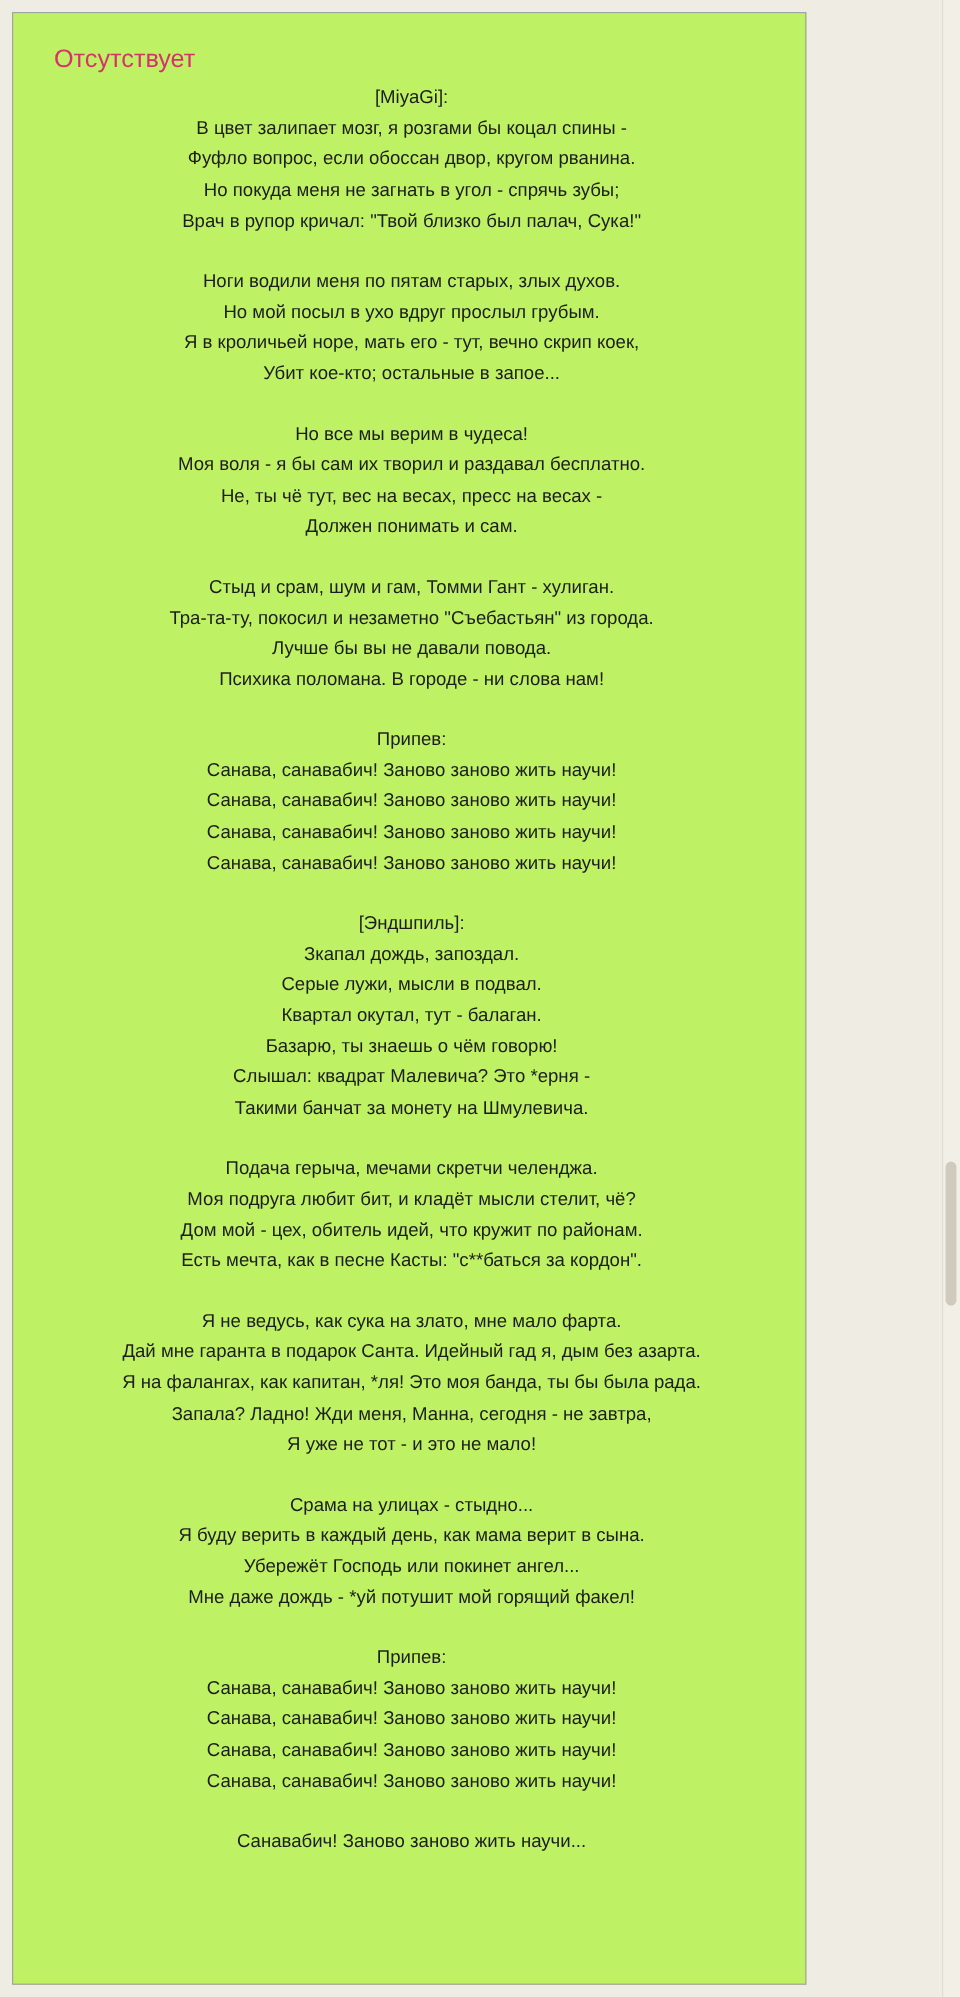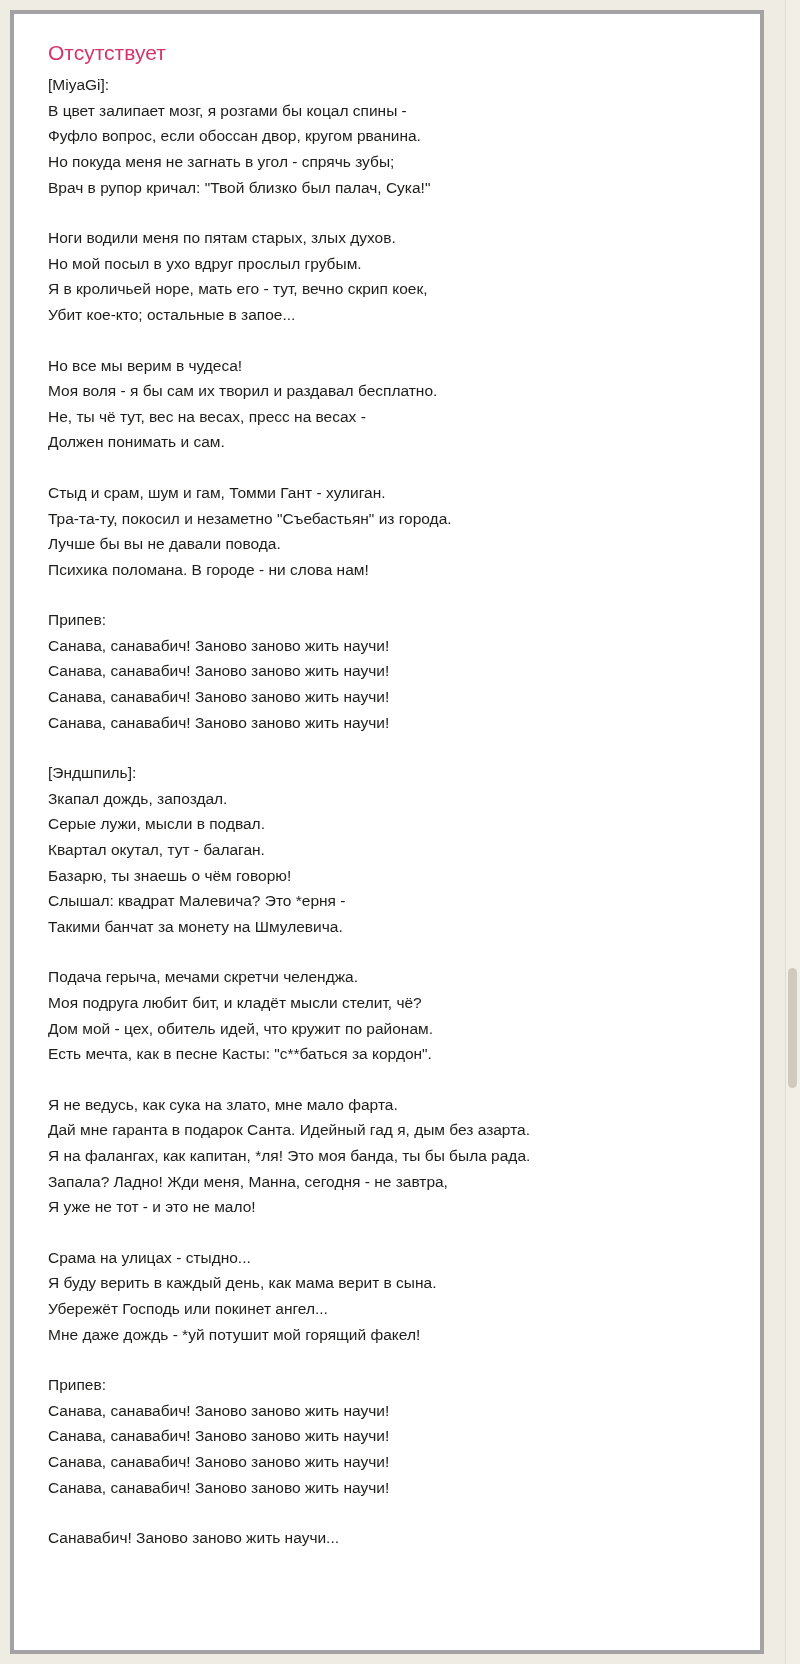--- a/index.html
+++ b/index.html
@@ -17,24 +17,24 @@
     position: relative;
     width: 800px;
     height: 1664px;
     box-sizing: border-box;
     background: #efece4;
     padding: 10px 14px 10px 10px;
   }
   .sheet {
     position: relative;
     box-sizing: border-box;
-    width: 754px;
+    width: 662px;
     min-height: 1644px;
-    background: #ffffff;
-    border: 4px solid #a3a3a3;
+    background: #bef264;
+    border: 1px solid #a3a3a3;
     padding: 26px 30px 30px 34px;
   }
   .song-title {
     font-size: 21px;
     color: #d6336c;
     font-weight: normal;
     line-height: 1.2;
     margin: 0 0 7px 0;
   }
   .artist-line {
@@ -47,20 +47,21 @@
   .artist-line .artist-link {
     color: #3d7fc1;
     text-decoration: none;
   }
   .lyrics {
     font-size: 15.5px;
     line-height: 25.6px;
     color: #1d1d1b;
     white-space: pre-wrap;
     word-wrap: break-word;
+    text-align: center;
   }
   .lyrics .stanza {
     margin: 0 0 25px 0;
   }
   .lyrics .line {
     display: block;
     min-height: 25.6px;
   }
   .scrollbar {
     position: absolute;

